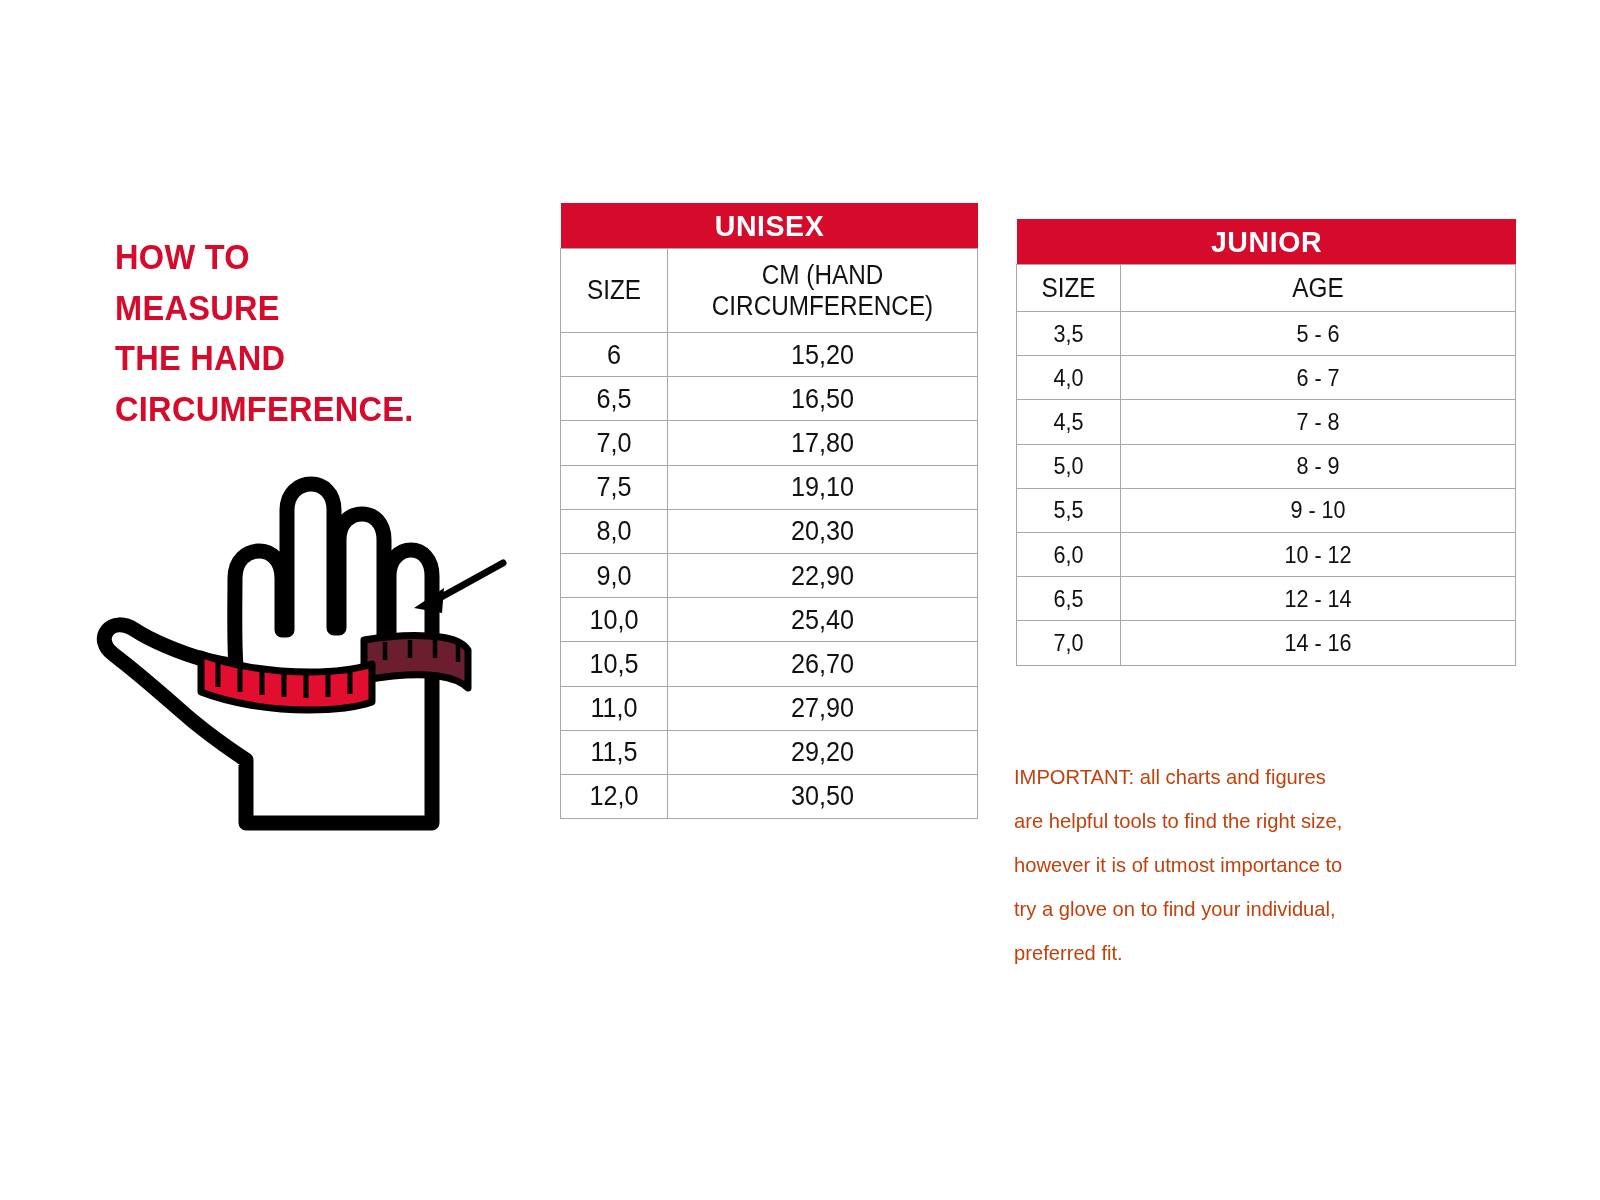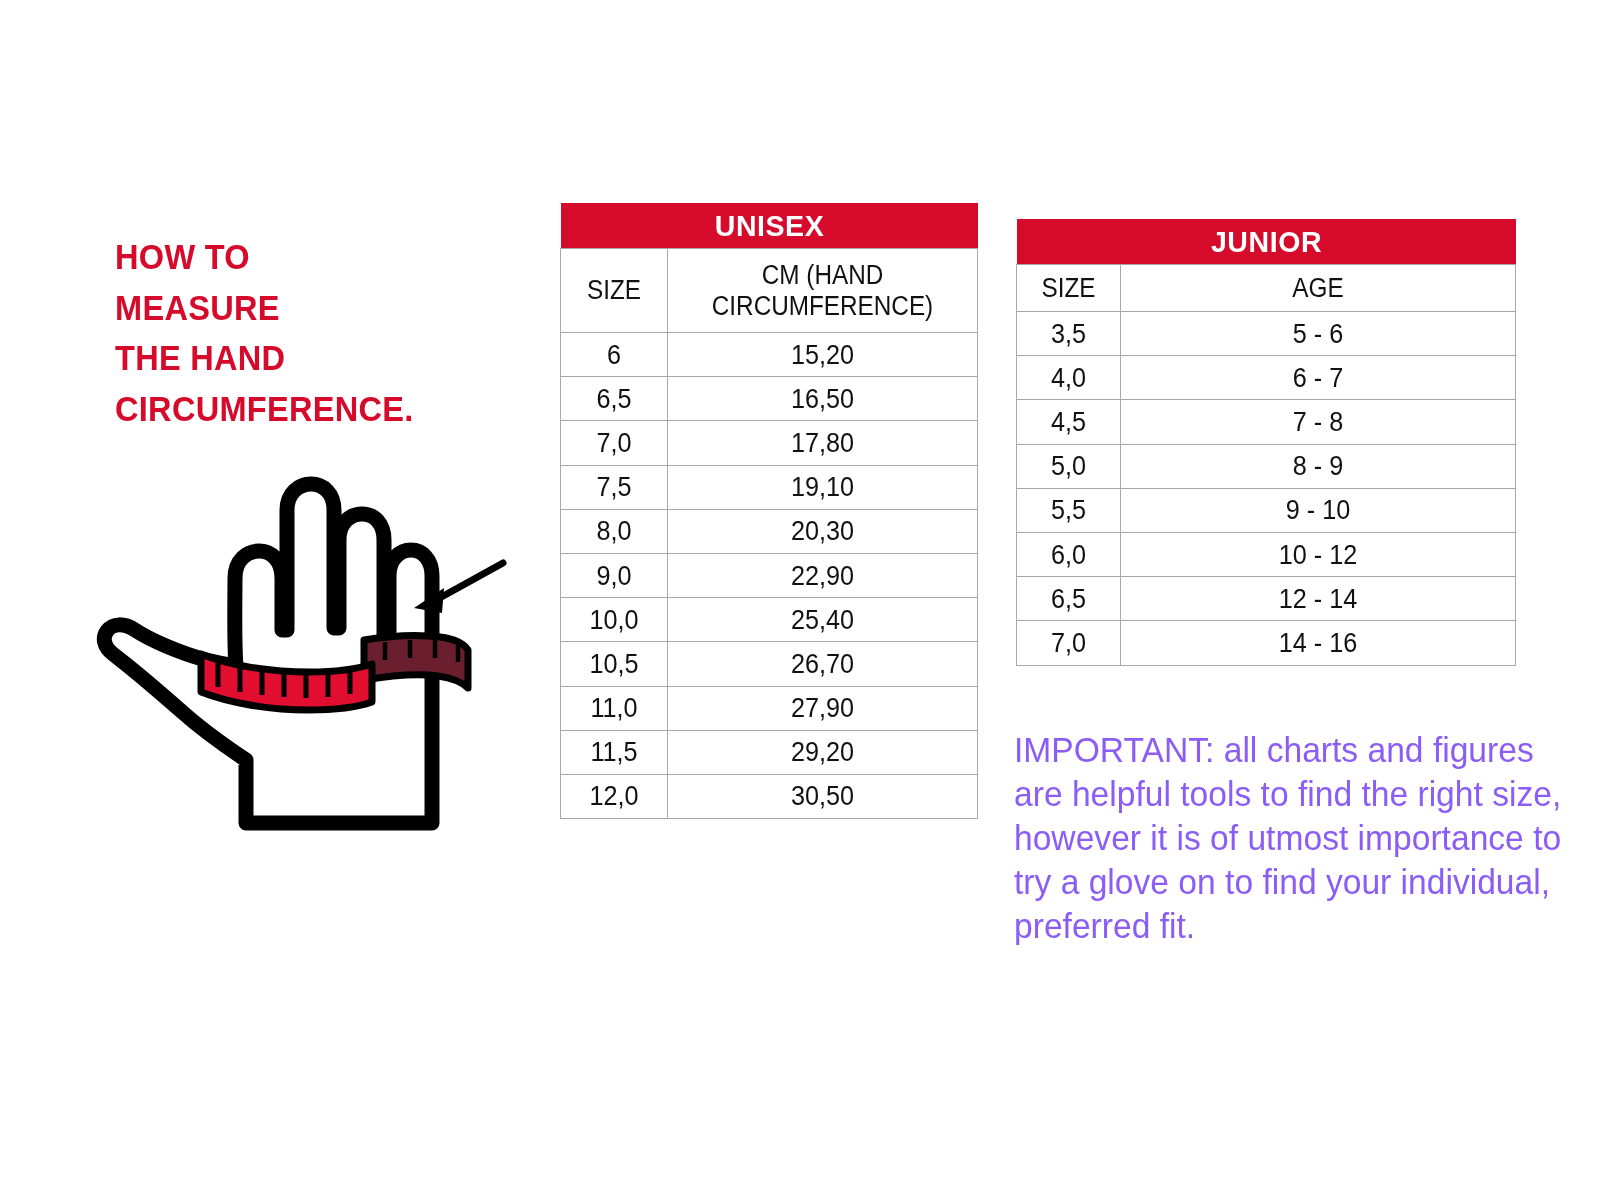--- a/index.html
+++ b/index.html
@@ -100,31 +100,31 @@
   #table-junior {
     left: 1016px;
     top: 219px;
     width: 500px;
   }
   #table-junior .bar-cell { height: 45px; font-size: 30px; }
   #table-junior th.colhead {
     height: 46px;
     font-size: 27px;
   }
-  #table-junior td { height: 43.2px; font-size: 28px; }
+  #table-junior td { height: 43.2px; font-size: 24px; }
   #table-junior col.c1 { width: 104px; }
 
   
   #important-note {
     position: absolute;
     left: 1014px;
-    top: 728px;
+    top: 755px;
     width: 500px;
-    color: #8b5cf6;
-    font-size: 35px;
+    color: #c2410c;
+    font-size: 21px;
     line-height: 44px;
   }
   #important-note .nl { display: block; white-space: nowrap; transform: scaleX(0.96); transform-origin: left center; }
 </style>
 </head>
 <body>
 
 <div id="page">
 
   <div id="heading">

